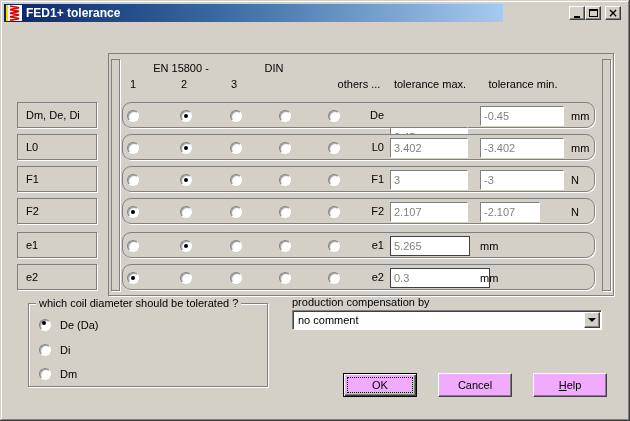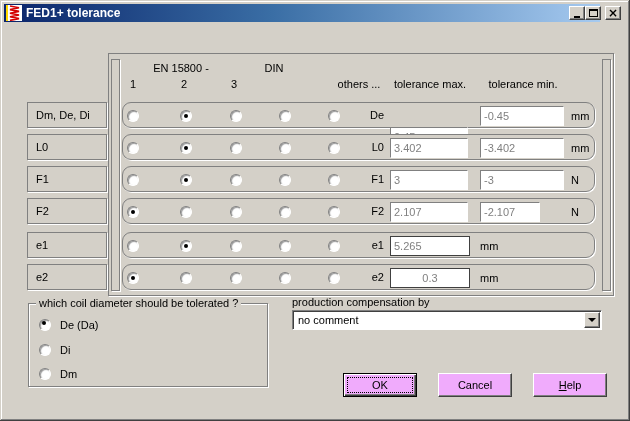--- a/index.html
+++ b/index.html
@@ -6,21 +6,21 @@
   html,body { background:#808080; }
   .window {
     position: relative; width: 630px; height: 421px;
     background: #d4d0c8; overflow: hidden;
     font-family: "Liberation Sans", sans-serif; font-size: 11px; color: #000;
     box-shadow: inset -1px -1px 0 #404040, inset 1px 1px 0 #d4d0c8,
                 inset -2px -2px 0 #808080, inset 2px 2px 0 #ffffff;
   }
   
   .titlebar {
-    position: absolute; left: 4px; top: 4px; width: 596px; height: 18px;
+    position: absolute; left: 4px; top: 4px; width: 499px; height: 18px;
     background: linear-gradient(90deg, #0a246a 0%, #3a6ea5 45%, #a6caf0 100%);
   }
   .title-icon { position: absolute; left: 2px; top: 1px; width: 16px; height: 16px; }
   .title-text { position: absolute; left: 22px; top: 2px; color: #fff; font-weight: bold; font-size: 12px; white-space: nowrap; }
   .tb-btn {
     position: absolute; top: 2px; width: 16px; height: 14px; background: #d4d0c8;
     border: 1px solid; border-color: #ffffff #404040 #404040 #ffffff;
     box-shadow: inset -1px -1px 0 #808080;
     display: flex; align-items: center; justify-content: center;
   }
@@ -30,21 +30,21 @@
   .g-close { font-size: 12px; font-weight: bold; line-height: 12px; font-family: "DejaVu Sans", sans-serif; }
   
   .hdr { position: absolute; white-space: nowrap; }
   .hdr.c { transform: translateX(-50%); }
   
   .etched { background: #d4d0c8; border: 1px solid #808080; box-shadow: 1px 1px 0 #ffffff; }
   .table-frame { position: absolute; left: 108px; top: 53px; width: 506px; height: 243px; border: 1px solid #808080; box-shadow: 1px 1px 0 #fff; }
   .vstrip { position: absolute; top: 59px; width: 9px; height: 232px; }
   .vstrip.l { left: 111px; } .vstrip.r { left: 602px; }
   
-  .rowlabel { position: absolute; left: 27px; width: 80px; height: 26px; }
+  .rowlabel { position: absolute; left: 17px; width: 80px; height: 26px; }
   .rowlabel span { position: absolute; left: 8px; top: 0; line-height: 24px; }
   .rowpanel { position: absolute; left: 122px; width: 473px; height: 26px; border-radius: 9px; }
   .radio {
     position: absolute; width: 12px; height: 12px; border-radius: 50%; background: #fff;
     border: 1px solid #808080; border-right-color: #fff; border-bottom-color: #fff;
     box-shadow: inset 1px 1px 1px #9a9a9a;
   }
   .radio.checked::after { content:""; position:absolute; left:3px; top:3px; width:4px; height:4px; border-radius:50%; background:#000; }
   .radio.inline { position: static; flex: 0 0 12px; }
   .paramlabel { position: absolute; left: 200px; width: 61px; text-align: right; line-height: 24px; }
@@ -195,21 +195,21 @@
       <div class="rowlabel etched" style="top: 264px;">
         <span>e2</span>
       </div>
       <div class="rowpanel etched" style="top: 264px;">
         <span class="radio checked" style="left: 4px; top: 7px;"></span>
         <span class="radio" style="left: 57px; top: 7px;"></span>
         <span class="radio" style="left: 107px; top: 7px;"></span>
         <span class="radio" style="left: 156px; top: 7px;"></span>
         <span class="radio" style="left: 205px; top: 7px;"></span>
         <span class="paramlabel">e2</span>
-        <input class="field field-dark" type="text" readonly="" value="0.3" style="left: 267px; width: 80px; text-align: center;">
+        <input class="field field-dark" type="text" readonly="" value="0.3" style="left: 267px; width: 100px;">
         <span class="unit" style="left: 357px;">mm</span>
       </div>
     </div>
 
   <div class="groupbox">
     <span class="groupbox-title">which coil diameter should be tolerated ?</span>
     <span class="option" style="top:14px;">
       <span class="radio inline checked"></span>
       <span>De (Da)</span>
     </span>

